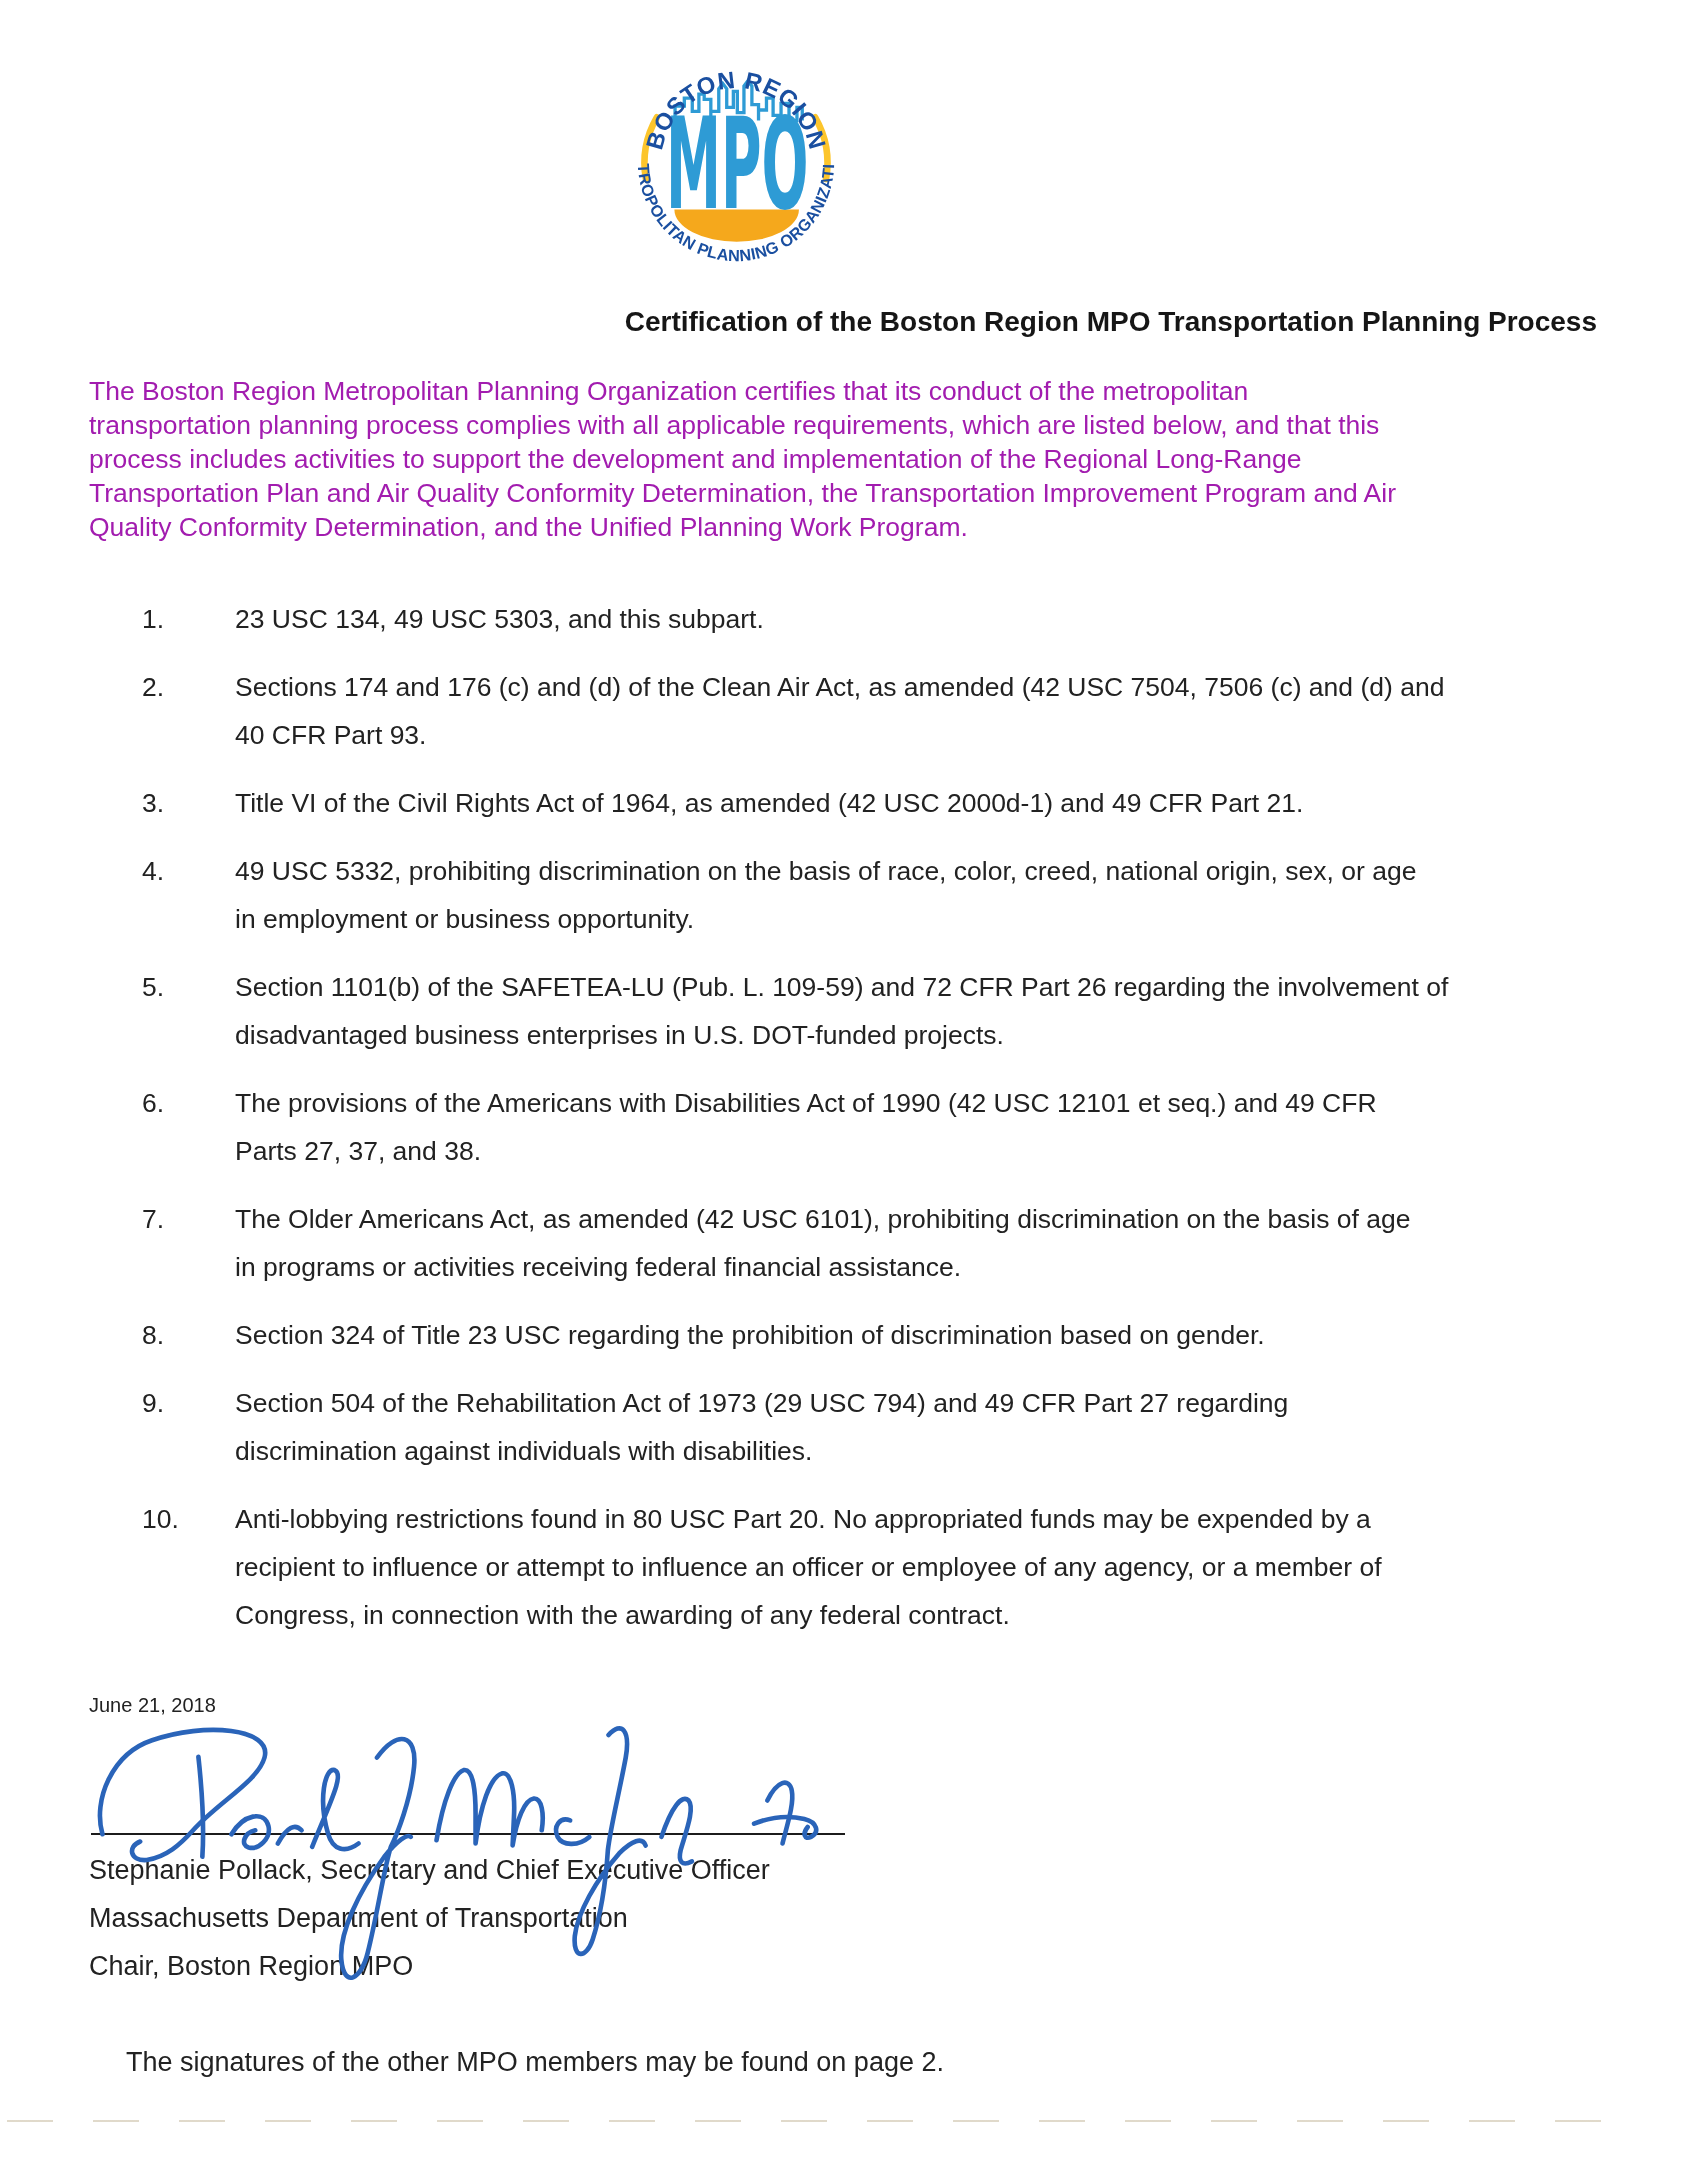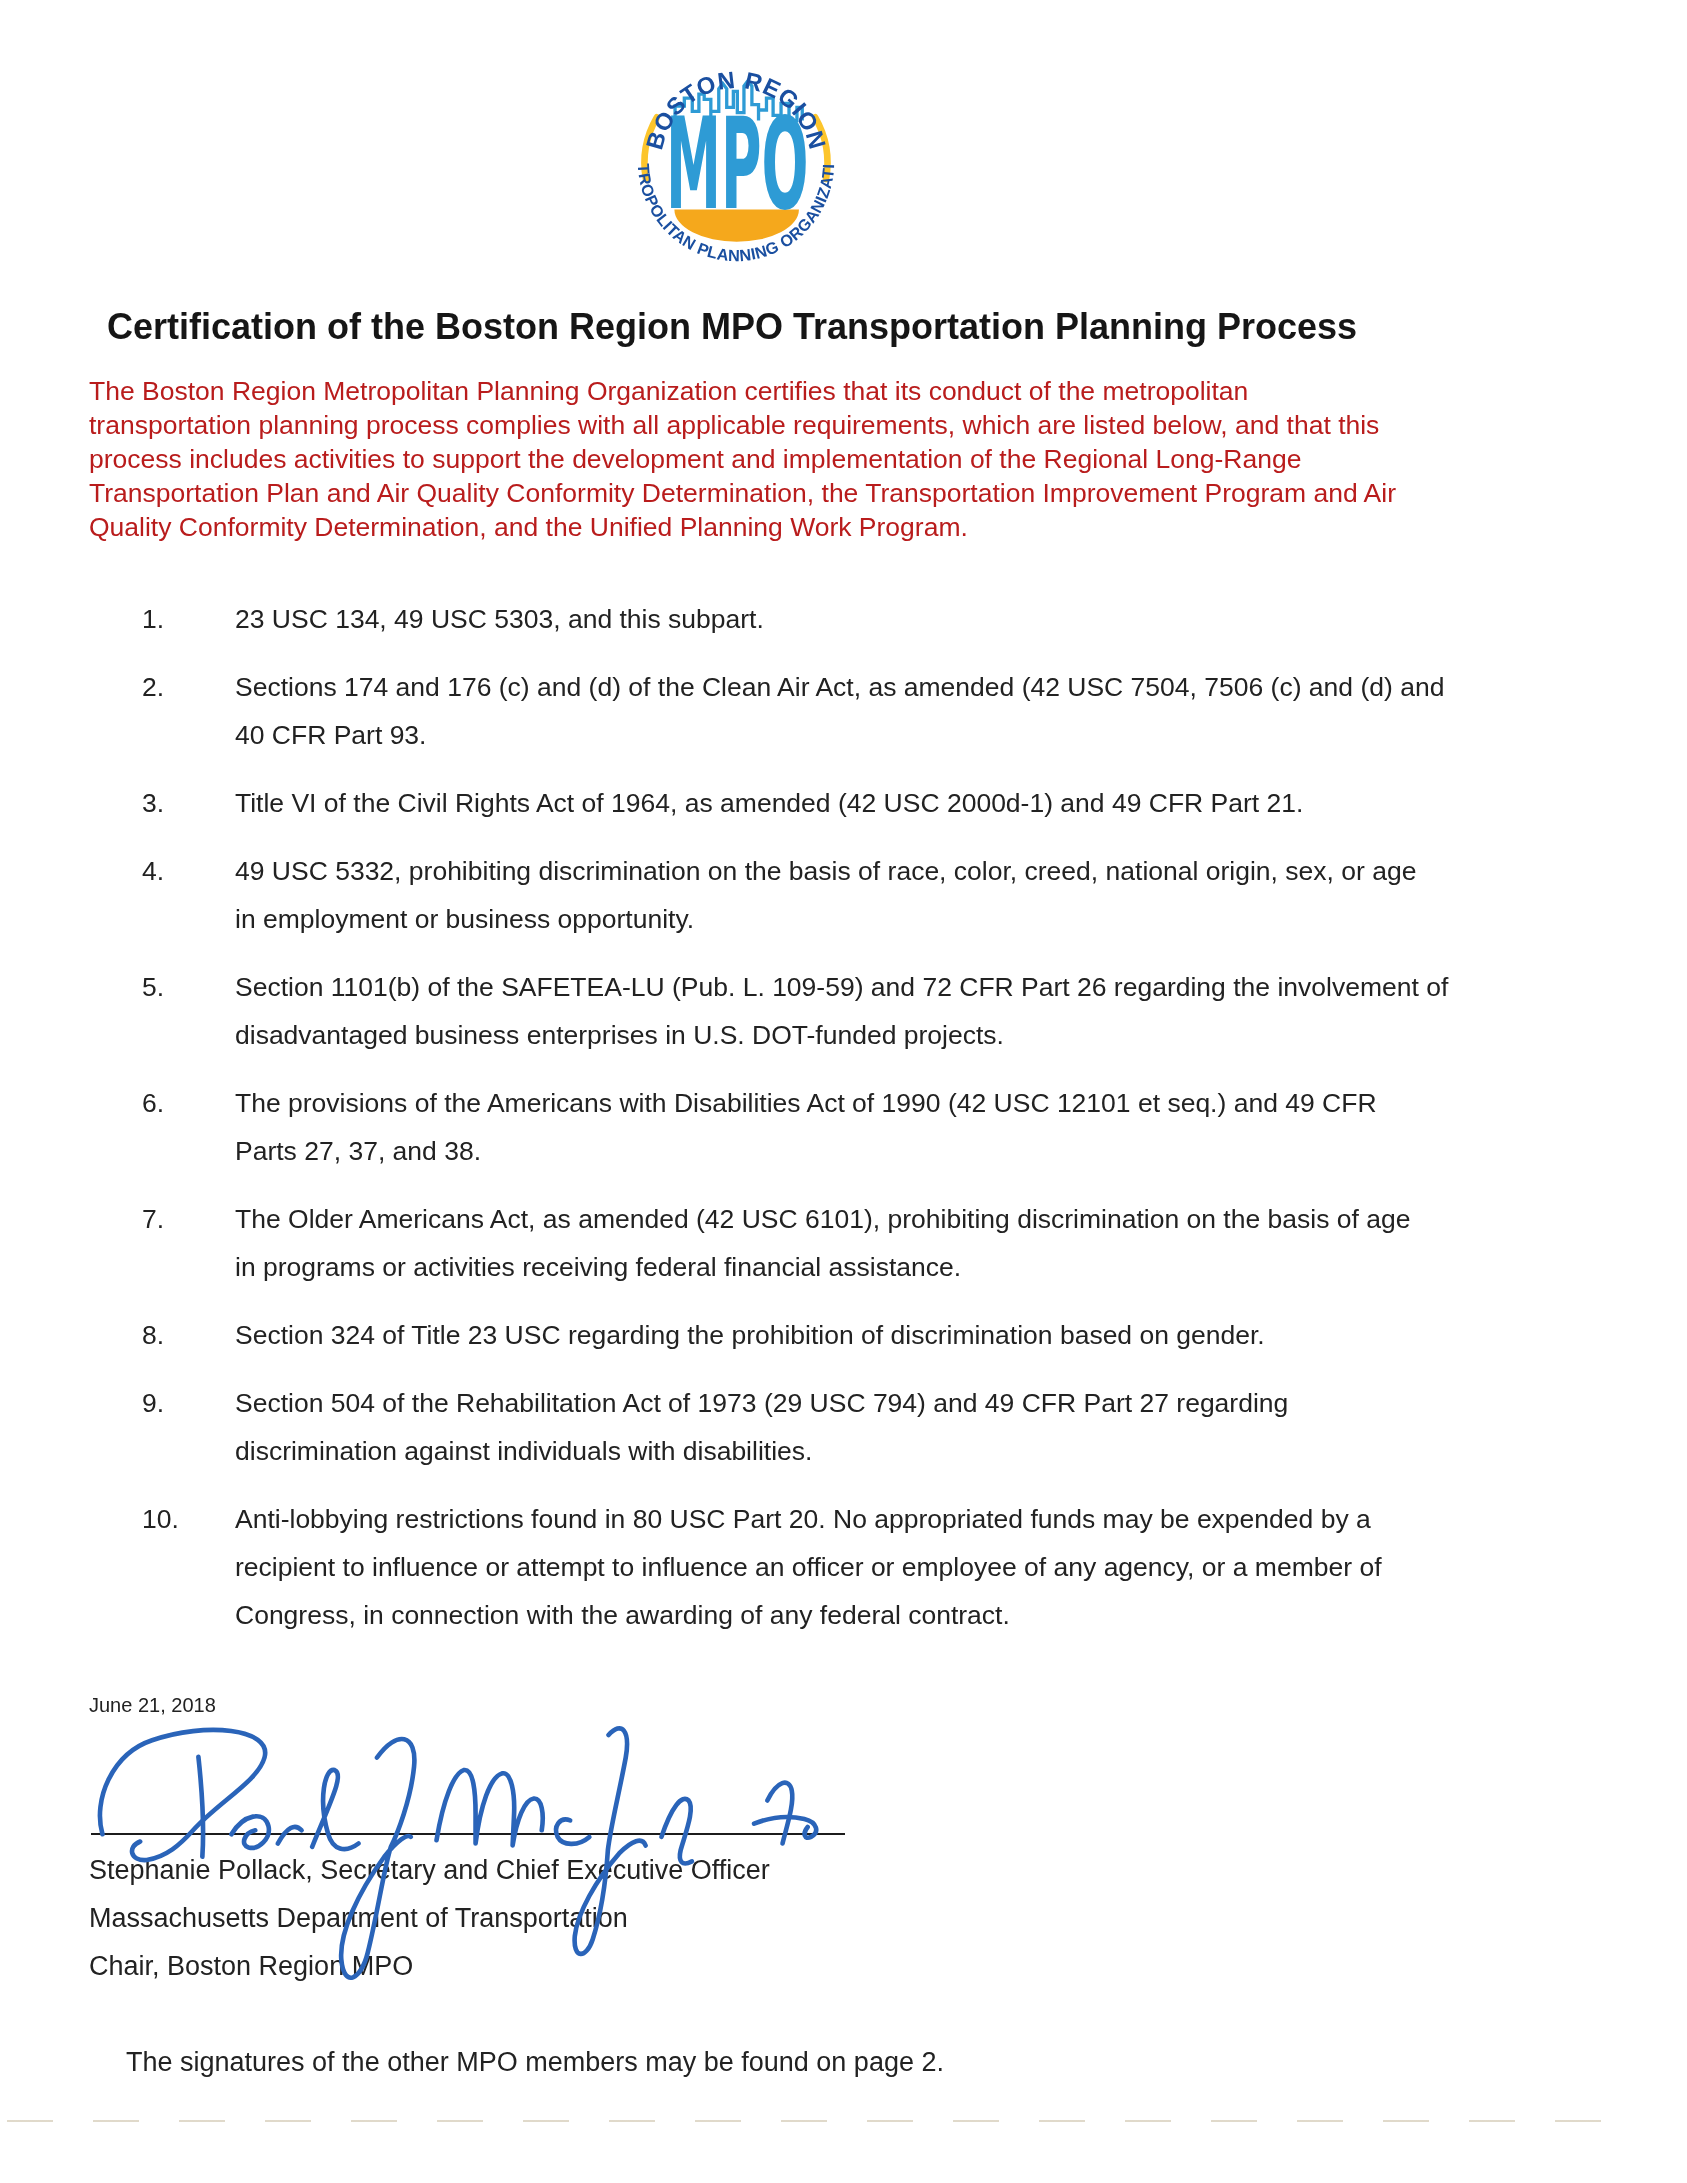--- a/index.html
+++ b/index.html
@@ -14,29 +14,29 @@
     width:1687px;height:2183px;
     background:#ffffff;
     overflow:hidden;
   }
   
   .logo-wrap{
     position:absolute;left:630px;top:57px;width:212px;height:212px;
   }
   
   .doc-title{
-    position:absolute;left:107px;top:306px;width:1508px;
-    text-align:left;
-    font-size:36px;font-weight:700;color:#161616;
+    position:absolute;left:89px;top:306px;width:1508px;
+    text-align:right;
+    font-size:28px;font-weight:700;color:#161616;
     letter-spacing:0px;
   }
   
   .intro{
     position:absolute;left:89px;top:374px;width:1588px;
-    font-size:26.5px;line-height:34px;color:#b91c1c;
+    font-size:26.5px;line-height:34px;color:#a21caf;
     white-space:pre-line;
   }
   
   .req-list{
     position:absolute;left:142px;top:595px;width:1508px;
     list-style:none;margin:0;padding:0;
   }
   .req-item{
     display:flex;
     margin:0 0 20px 0;

